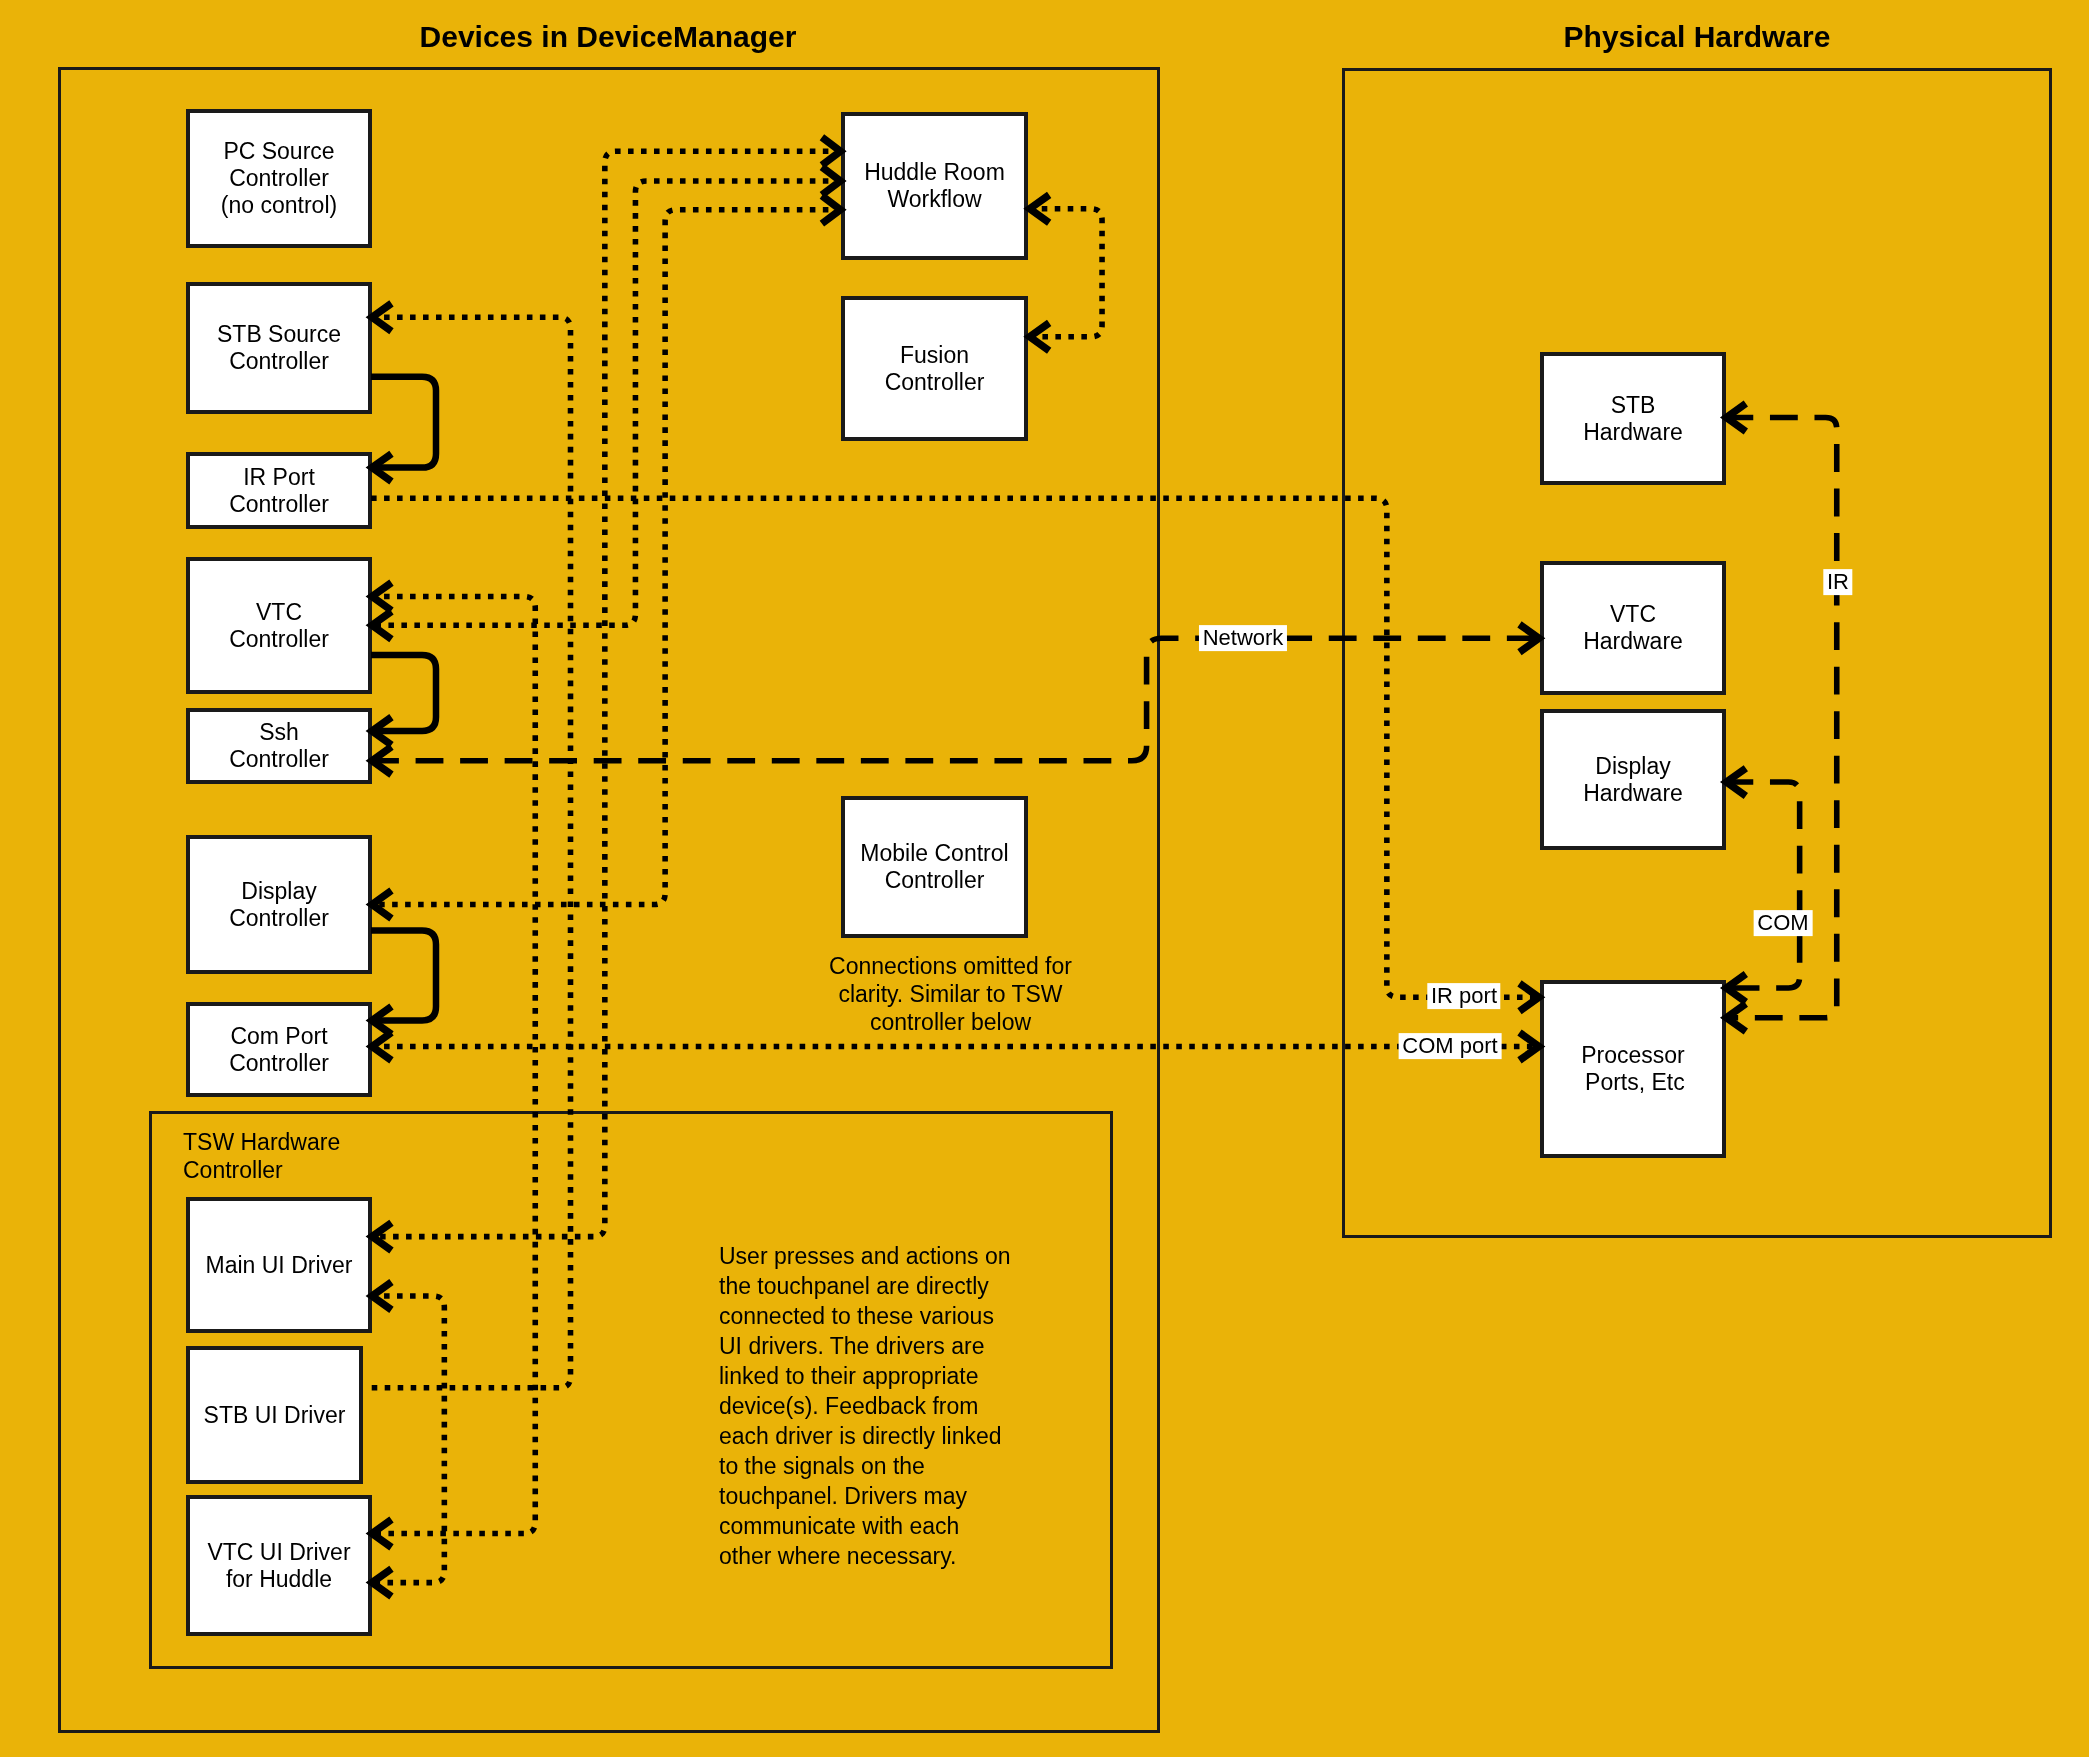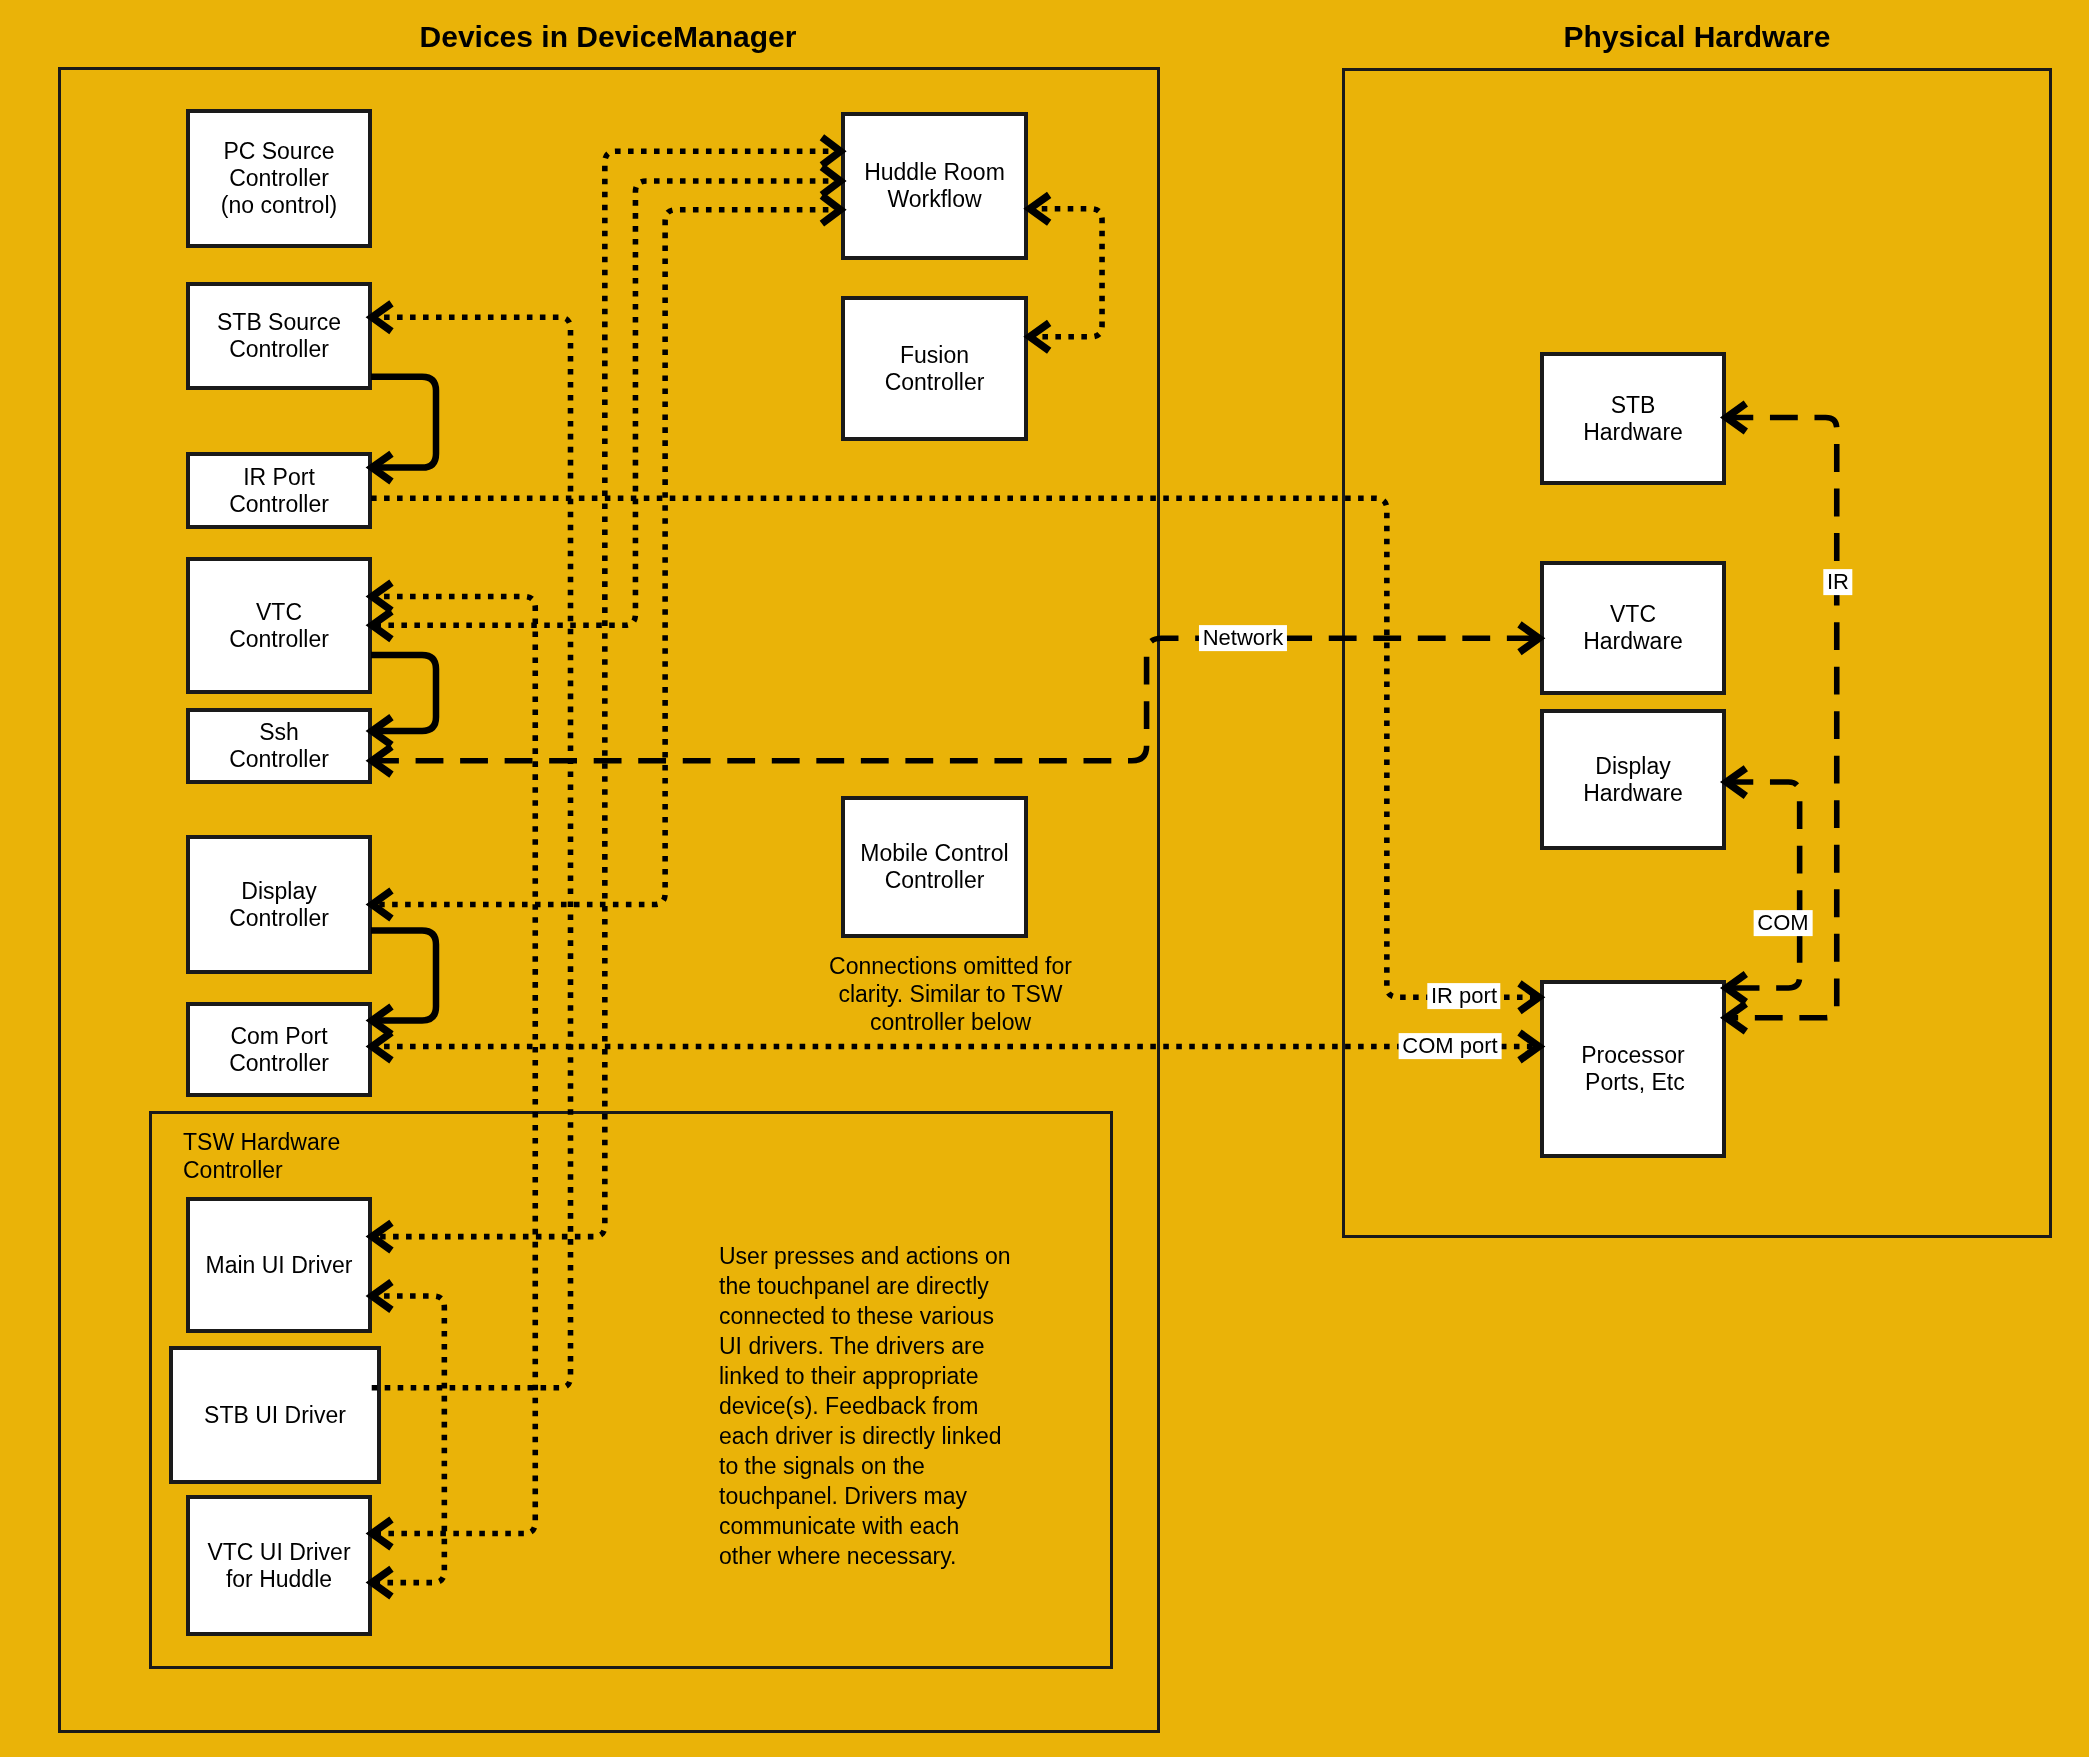--- a/index.html
+++ b/index.html
@@ -32,21 +32,21 @@
 
   <div class="container" style="left:58px;top:67px;width:1102px;height:1666px;"></div>
   <div class="container" style="left:1342px;top:68px;width:710px;height:1170px;"></div>
   <div class="container" style="left:149px;top:1111px;width:964px;height:558px;"></div>
   <div class="freetext" style="left:183px;top:1128px;">TSW Hardware
 Controller</div>
 
   <div class="box" style="left:186px;top:109px;width:186px;height:139px;">PC Source
 Controller
 (no control)</div>
-  <div class="box" style="left:186px;top:282px;width:186px;height:108px;">STB Source
+  <div class="box" style="left:186px;top:282px;width:186px;height:132px;">STB Source
 Controller</div>
   <div class="box" style="left:186px;top:452px;width:186px;height:77px;">IR Port
 Controller</div>
   <div class="box" style="left:186px;top:557px;width:186px;height:137px;">VTC
 Controller</div>
   <div class="box" style="left:186px;top:708px;width:186px;height:76px;">Ssh
 Controller</div>
   <div class="box" style="left:186px;top:835px;width:186px;height:139px;">Display
 Controller</div>
   <div class="box" style="left:186px;top:1002px;width:186px;height:95px;">Com Port
@@ -55,21 +55,21 @@
 Workflow</div>
   <div class="box" style="left:841px;top:296px;width:187px;height:145px;">Fusion
 Controller</div>
   <div class="box" style="left:841px;top:796px;width:187px;height:142px;">Mobile Control
 Controller</div>
   <div class="note" style="left:816px;top:952px;width:269px;">Connections omitted for
 clarity. Similar to TSW
 controller below</div>
 
   <div class="box" style="left:186px;top:1197px;width:186px;height:136px;text-align:center;">Main UI Driver</div>
-  <div class="box" style="left:169px;top:1346px;width:212px;height:138px;">STB UI Driver</div>
+  <div class="box" style="left:186px;top:1346px;width:177px;height:138px;">STB UI Driver</div>
   <div class="box" style="left:186px;top:1495px;width:186px;height:141px;">VTC UI Driver
 for Huddle</div>
   <div class="para" style="left:719px;top:1241px;width:362px;">User presses and actions on
 the touchpanel are directly
 connected to these various
 UI drivers.  The drivers are
 linked to their appropriate
 device(s). Feedback from
 each driver is directly linked
 to the signals on the

